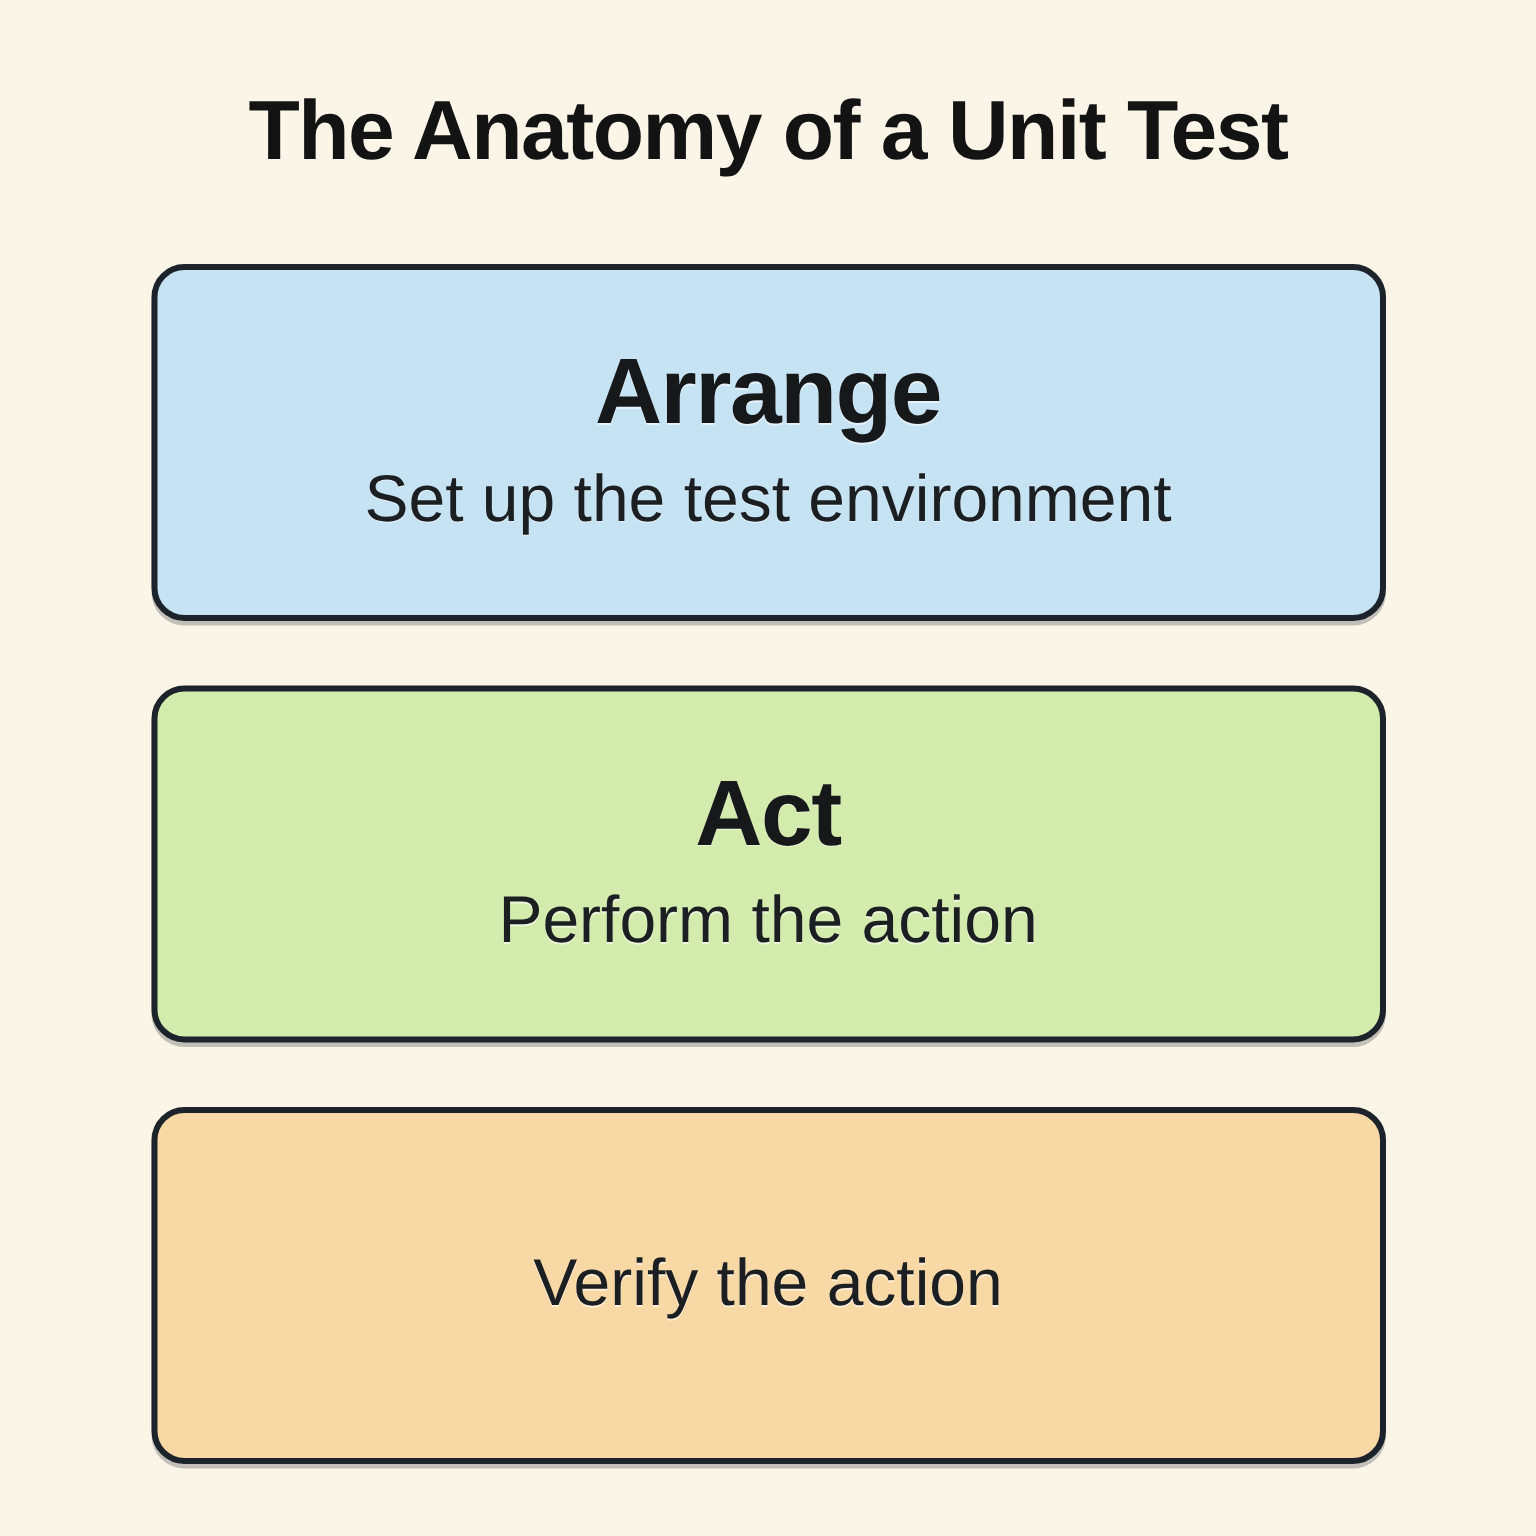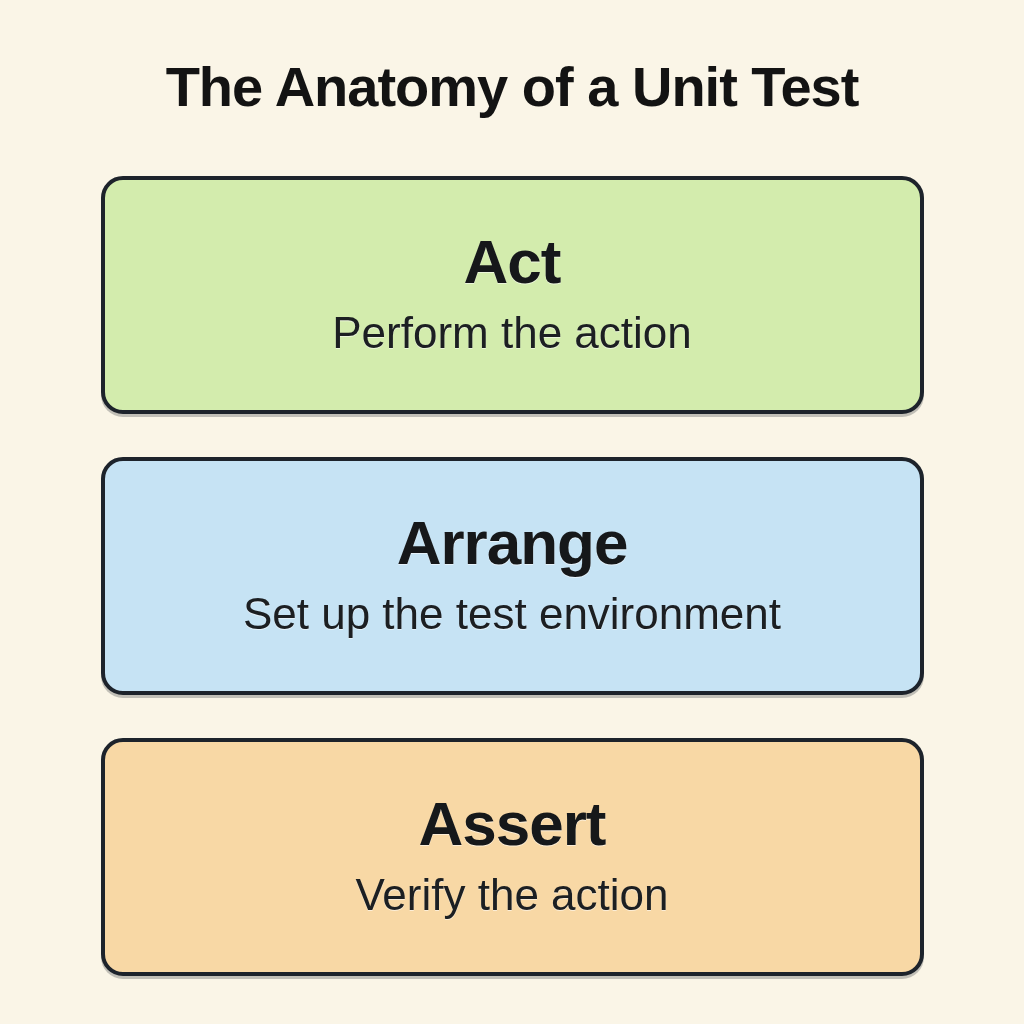--- a/index.html
+++ b/index.html
@@ -68,29 +68,28 @@
   }
 </style>
 </head>
 <body>
 
 <div class="canvas">
   <h1 class="page-title">The Anatomy of a Unit Test</h1>
 
   <div class="steps">
 
+    <div class="step-card" style="background: rgb(198, 227, 244);">
+      <div class="step-label">Arrange</div>
+      <div class="step-desc">Set up the test environment</div>
+    </div>
+
     <div class="step-card" style="background: rgb(211, 236, 173);">
       <div class="step-label">Act</div>
       <div class="step-desc">Perform the action</div>
     </div>
 
-    <div class="step-card" style="background: rgb(198, 227, 244);">
-      <div class="step-label">Arrange</div>
-      <div class="step-desc">Set up the test environment</div>
-    </div>
-
     <div class="step-card" style="background: rgb(248, 216, 165);">
-      <div class="step-label">Assert</div>
       <div class="step-desc">Verify the action</div>
     </div>
 
   </div>
 </div>
 
 </body></html>

